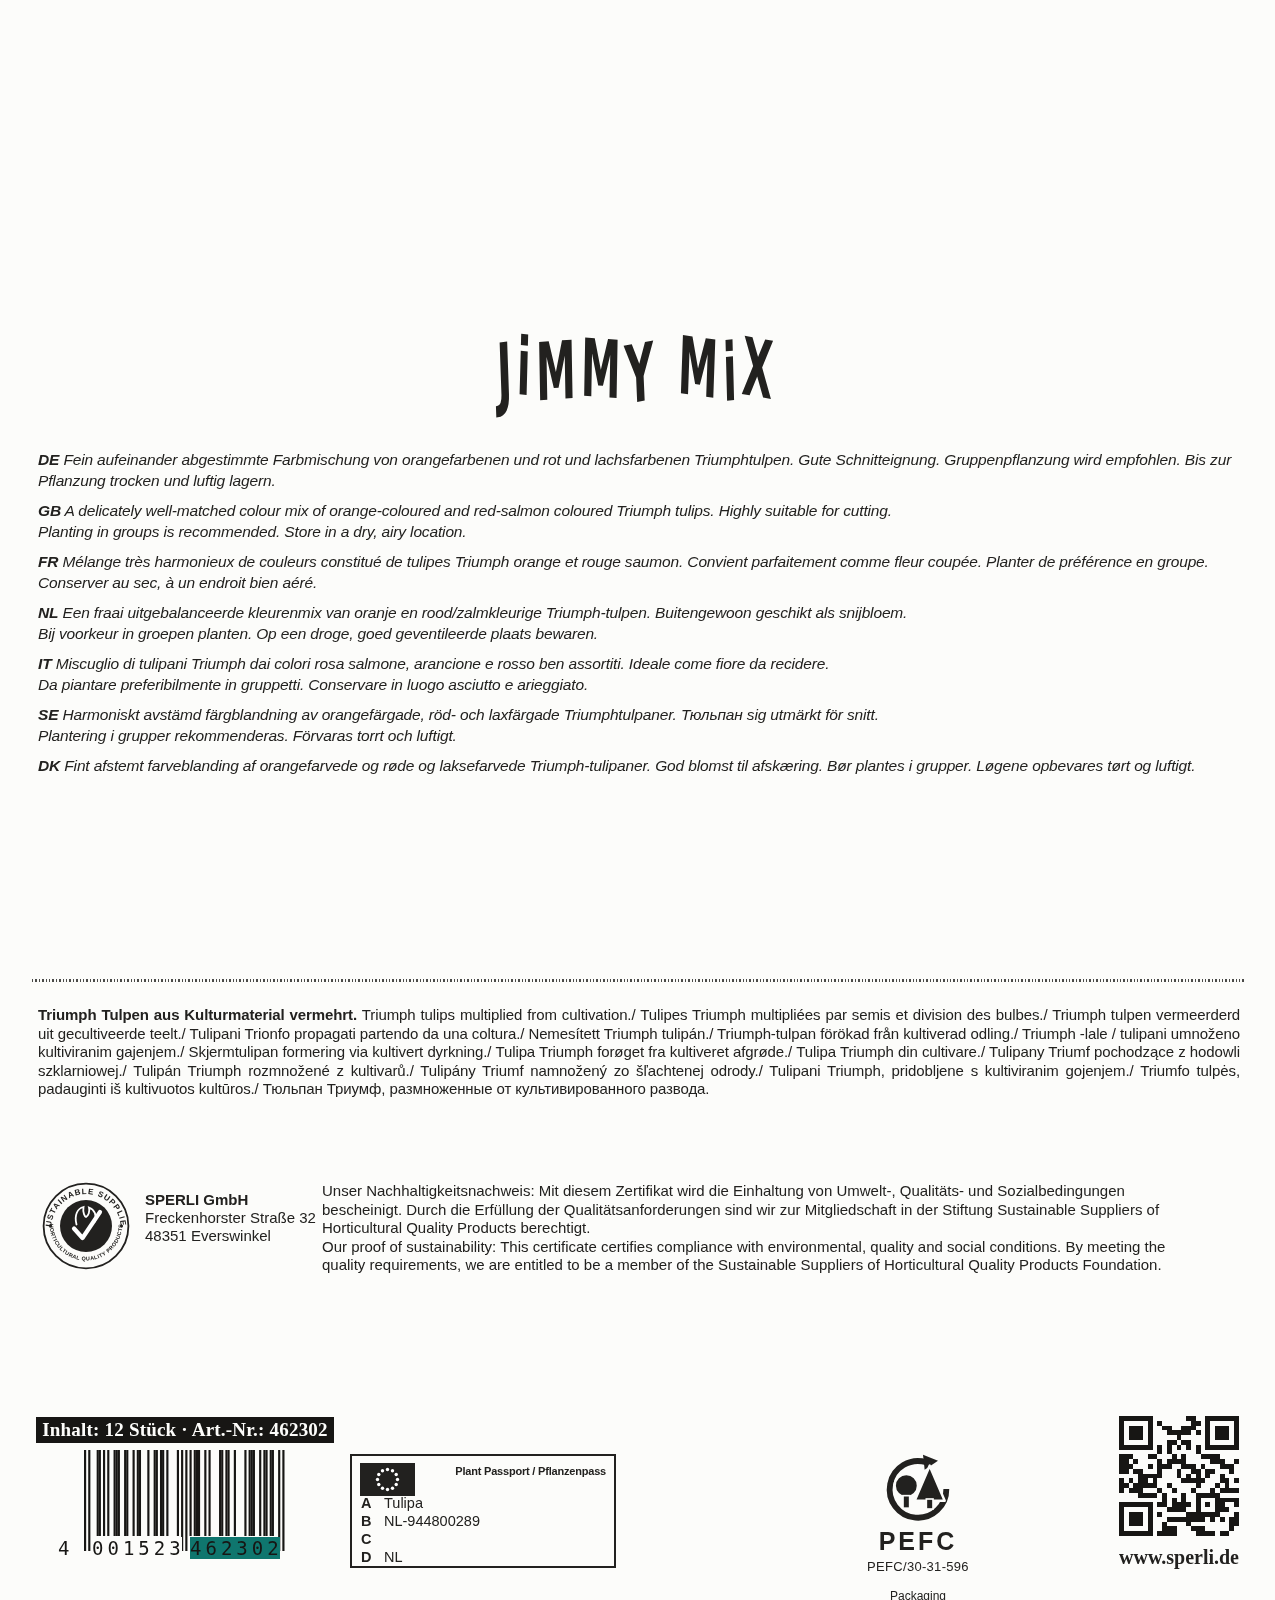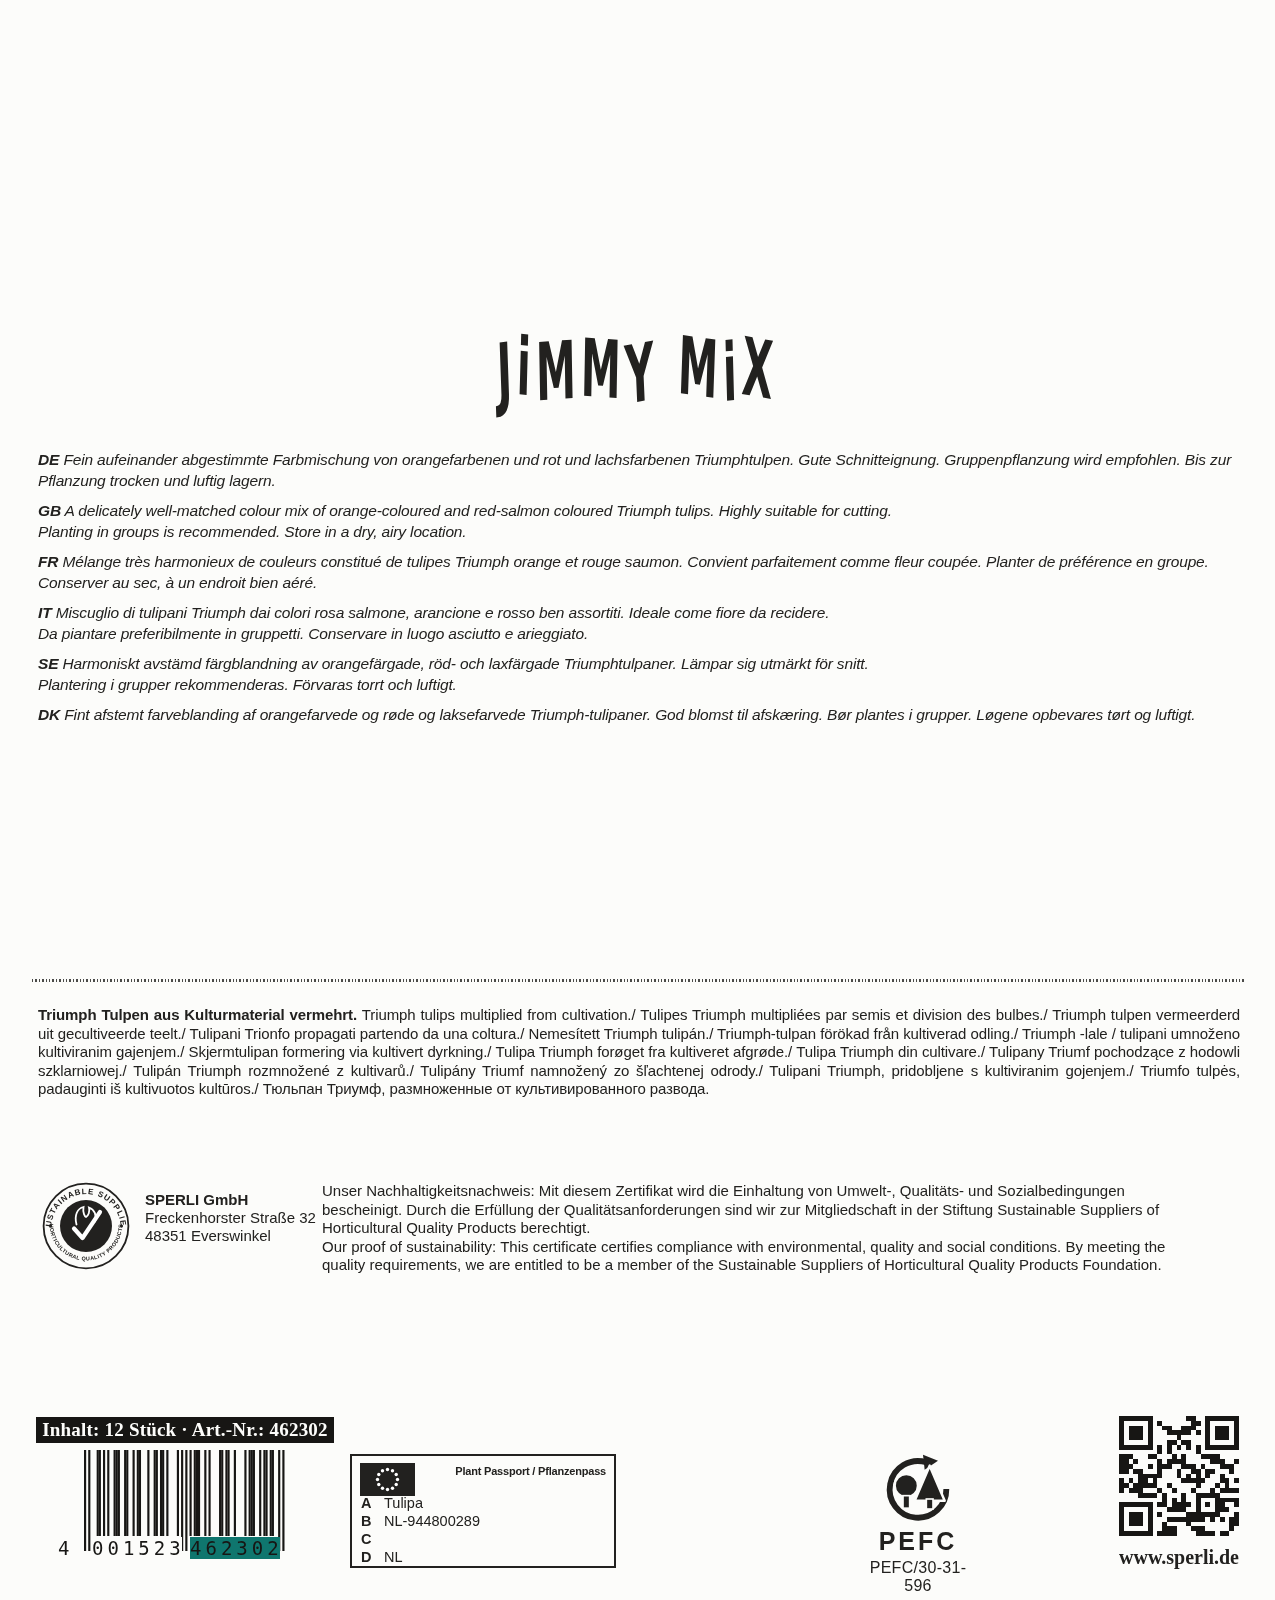--- a/index.html
+++ b/index.html
@@ -47,42 +47,44 @@
 
   .passport{position:absolute;left:350px;top:1454px;width:262px;height:110px;border:2px solid #22211f;}
   .pp-flag{position:absolute;left:8px;top:7px;}
   .pp-title{position:absolute;right:8px;top:9px;font-weight:700;font-size:11px;letter-spacing:-0.2px;}
   .pp-rows{position:absolute;left:9px;top:38px;right:8px;}
   .pp-row{display:flex;font-size:14.5px;line-height:18px;}
   .pp-key{font-weight:700;width:23px;}
 
   .pefc{position:absolute;left:866px;top:1453px;width:104px;text-align:center;}
   .pefc-name{font-size:25px;font-weight:700;letter-spacing:3px;line-height:22px;margin-top:1px;}
-  .pefc-code{font-size:16px;margin-top:7px;letter-spacing:0.3px;}
+  .pefc-code{font-size:13px;margin-top:7px;letter-spacing:0.3px;}
   .pefc-label{font-size:12px;margin-top:15px;}
 
   .qr{position:absolute;left:1116px;top:1416px;width:126px;text-align:center;}
   .qr svg{shape-rendering:crispEdges;}
   .website{margin-top:6px;font-family:"Liberation Serif",serif;font-weight:700;font-size:20px;}
 </style>
 </head>
 <body>
 
 <div class="page">
 
   <h1 class="title"><span style="transform: rotate(-4deg) translateY(1px);">J</span><span style="transform: rotate(3deg) translateY(-1.5px);">i</span><span style="transform: rotate(-2deg) translateY(0.5px);">M</span><span style="transform: rotate(2deg) translateY(-0.5px);">M</span><span style="transform: rotate(-5deg) translateY(1.5px);">Y</span><span style="transform: rotate(0deg) translateY(0px);"> </span><span style="transform: rotate(4deg) translateY(-1px);">M</span><span style="transform: rotate(-3deg) translateY(1px);">i</span><span style="transform: rotate(5deg) translateY(-0.5px);">X</span></h1>
 
   <section class="descriptions">
     <p class="desc"><b class="lang">DE</b> <span class="txt">Fein aufeinander abgestimmte Farbmischung von orangefarbenen und rot und lachsfarbenen Triumphtulpen. Gute Schnitteignung. Gruppenpflanzung wird empfohlen. Bis zur Pflanzung trocken und luftig lagern.</span></p>
     <p class="desc"><b class="lang">GB</b> <span class="txt">A delicately well-matched colour mix of orange-coloured and red-salmon coloured Triumph tulips. Highly suitable for cutting.
 Planting in groups is recommended. Store in a dry, airy location.</span></p>
     <p class="desc"><b class="lang">FR</b> <span class="txt">Mélange très harmonieux de couleurs constitué de tulipes Triumph orange et rouge saumon. Convient parfaitement comme fleur coupée. Planter de préférence en groupe. Conserver au sec, à un endroit bien aéré.</span></p>
+    <p class="desc"><b class="lang">NL</b> <span class="txt">Een fraai uitgebalanceerde kleurenmix van oranje en rood/zalmkleurige Triumph-tulpen. Buitengewoon geschikt als snijbloem.
+Bij voorkeur in groepen planten. Op een droge, goed geventileerde plaats bewaren.</span></p>
     <p class="desc"><b class="lang">IT</b> <span class="txt">Miscuglio di tulipani Triumph dai colori rosa salmone, arancione e rosso ben assortiti. Ideale come fiore da recidere.
 Da piantare preferibilmente in gruppetti. Conservare in luogo asciutto e arieggiato.</span></p>
-    <p class="desc"><b class="lang">SE</b> <span class="txt">Harmoniskt avstämd färgblandning av orangefärgade, röd- och laxfärgade Triumphtulpaner. Lämpar sig utmärkt för snitt.
+    <p class="desc"><b class="lang">SE</b> <span class="txt">Harmoniskt avstämd färgblandning av orangefärgade, röd- och laxfärgade Triumphtulpaner. Тюльпан sig utmärkt för snitt.
 Plantering i grupper rekommenderas. Förvaras torrt och luftigt.</span></p>
     <p class="desc"><b class="lang">DK</b> <span class="txt">Fint afstemt farveblanding af orangefarvede og røde og laksefarvede Triumph-tulipaner. God blomst til afskæring. Bør plantes i grupper. Løgene opbevares tørt og luftigt.</span></p>
   </section>
 
   <div class="dotted"></div>
 
   <p class="propagation"><b>Triumph Tulpen aus Kulturmaterial vermehrt.</b> <span>Triumph tulips multiplied from cultivation./ Tulipes Triumph multipliées par semis et division des bulbes./ Triumph tulpen vermeerderd uit gecultiveerde teelt./ Tulipani Trionfo propagati partendo da una coltura./ Nemesített Triumph tulipán./ Triumph-tulpan förökad från kultiverad odling./ Triumph -lale / tulipani umnoženo kultiviranim gajenjem./ Skjermtulipan formering via kultivert dyrkning./ Tulipa Triumph forøget fra kultiveret afgrøde./ Tulipa Triumph din cultivare./ Tulipany Triumf pochodzące z hodowli szklarniowej./ Tulipán Triumph rozmnožené z kultivarů./ Tulipány Triumf namnožený zo šľachtenej odrody./ Tulipani Triumph, pridobljene s kultiviranim gojenjem./ Triumfo tulpės, padauginti iš kultivuotos kultūros./ Тюльпан Триумф, размноженные от культивированного развода.</span></p>
 
   <svg class="badge" width="88" height="88" viewBox="0 0 88 88">
     <circle cx="44" cy="44" r="42.4" fill="none" stroke="#22211f" stroke-width="1.8"></circle>

